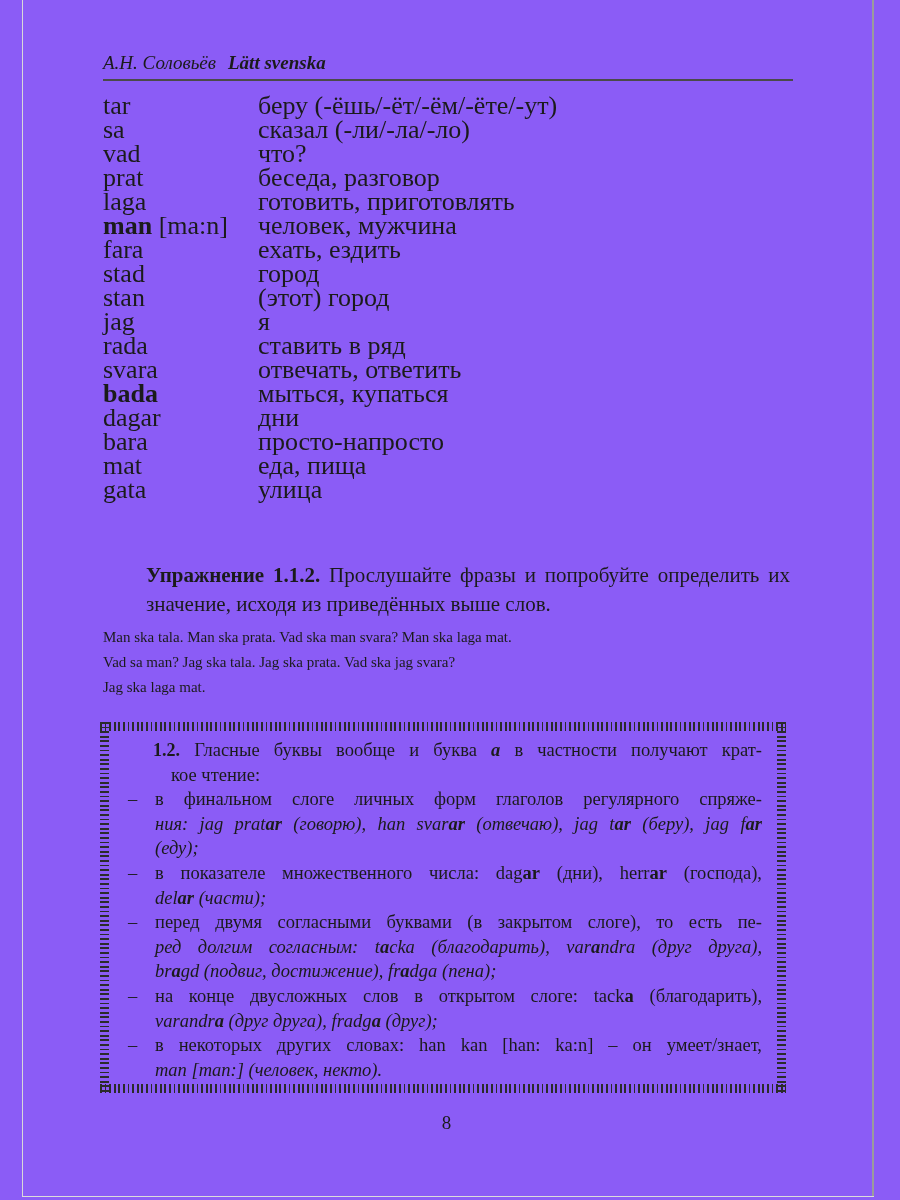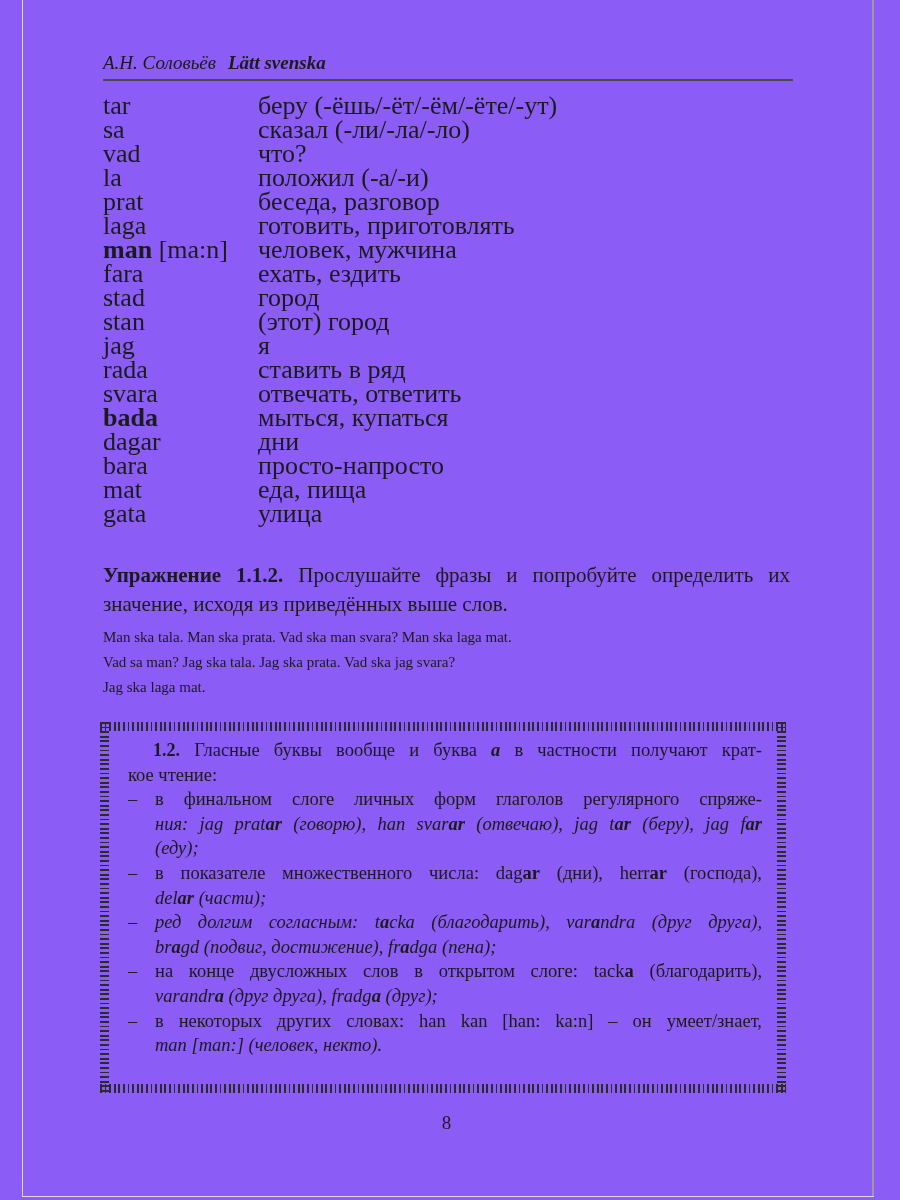--- a/index.html
+++ b/index.html
@@ -31,21 +31,21 @@
        background-image:
          repeating-linear-gradient(to right,#2b2b2b 0 1.8px,transparent 1.8px 4.6px),
          repeating-linear-gradient(to right,#2b2b2b 0 1.8px,transparent 1.8px 4.6px),
          repeating-linear-gradient(to bottom,#2b2b2b 0 1.8px,transparent 1.8px 4.6px),
          repeating-linear-gradient(to bottom,#2b2b2b 0 1.8px,transparent 1.8px 4.6px);
        background-position:0 0,0 100%,0 0,100% 0;
        background-size:100% 9px,100% 9px,9px 100%,9px 100%;
        background-repeat:no-repeat;}
   .box .line{font-size:18.5px;line-height:24.6px;}
 
-  .line{text-align:left;}
+  .line{text-align:left;margin-left:43px;}
   .line.justify{text-align:justify;text-align-last:justify;}
   .line.indent-first{margin-left:25px;}
   .line.bullet-first{position:relative;margin-left:27px;}
   .line.bullet-cont{margin-left:27px;font-style:italic;}
   .dash{position:absolute;left:-27px;top:0;}
 
   .b{font-weight:bold;}
   .i{font-style:italic;}
   .num{font-weight:bold;font-size:18px;}
 
@@ -74,24 +74,20 @@
       <div class="vrow">
         <span class="vw"><span>sa</span></span>
         <span class="vd">сказал (-ли/-ла/-ло)</span>
       </div>
 
       <div class="vrow">
         <span class="vw"><span>vad</span></span>
         <span class="vd">что?</span>
       </div>
 
-      <div class="vrow">
-        <span class="vw"><span>la</span></span>
-        <span class="vd">положил (-а/-и)</span>
-      </div>
 
       <div class="vrow">
         <span class="vw"><span>prat</span></span>
         <span class="vd">беседа, разговор</span>
       </div>
 
       <div class="vrow">
         <span class="vw"><span>laga</span></span>
         <span class="vd">готовить, приготовлять</span>
       </div>
@@ -182,21 +178,21 @@
       <div class="line bullet-first justify"><span class="dash">–</span><span>в финальном слоге личных форм глаголов регулярного спряже-</span></div>
 
       <div class="line bullet-cont justify"><span>ния: jag prat</span><span class="b">ar</span><span> (говорю), han svar</span><span class="b">ar</span><span> (отвечаю), jag t</span><span class="b">ar</span><span> (беру), jag f</span><span class="b">ar</span></div>
 
       <div class="line bullet-cont"><span>(еду);</span></div>
 
       <div class="line bullet-first justify"><span class="dash">–</span><span>в показателе множественного числа: dag</span><span class="b">ar</span><span> (дни), herr</span><span class="b">ar</span><span> (господа),</span></div>
 
       <div class="line bullet-cont"><span>del</span><span class="b">ar</span><span> (части);</span></div>
 
-      <div class="line bullet-first justify"><span class="dash">–</span></div>
+      <div class="line bullet-first justify"><span class="dash">–</span><span>перед двумя согласными буквами (в закрытом слоге), то есть пе-</span></div>
 
       <div class="line bullet-cont justify"><span>ред долгим согласным: t</span><span class="b">a</span><span>cka (благодарить), var</span><span class="b">a</span><span>ndra (друг друга),</span></div>
 
       <div class="line bullet-cont"><span>br</span><span class="b">a</span><span>gd (подвиг, достижение), fr</span><span class="b">a</span><span>dga (пена);</span></div>
 
       <div class="line bullet-first justify"><span class="dash">–</span><span>на конце двусложных слов в открытом слоге: tack</span><span class="b">a</span><span> (благодарить),</span></div>
 
       <div class="line bullet-cont"><span>varandr</span><span class="b">a</span><span> (друг друга), fradg</span><span class="b">a</span><span> (друг);</span></div>
 
       <div class="line bullet-first justify"><span class="dash">–</span><span>в некоторых других словах: han kan [han: ka:n] – он умеет/знает,</span></div>

